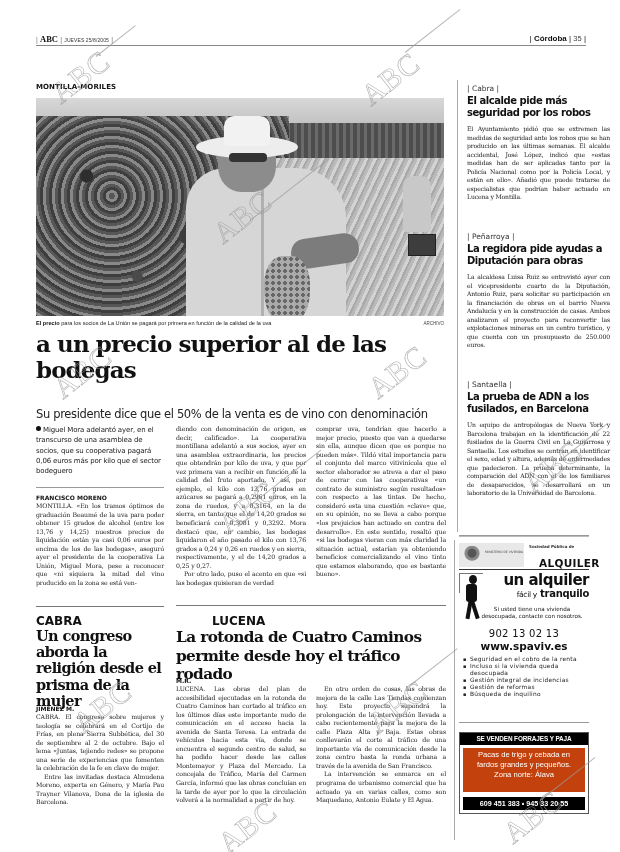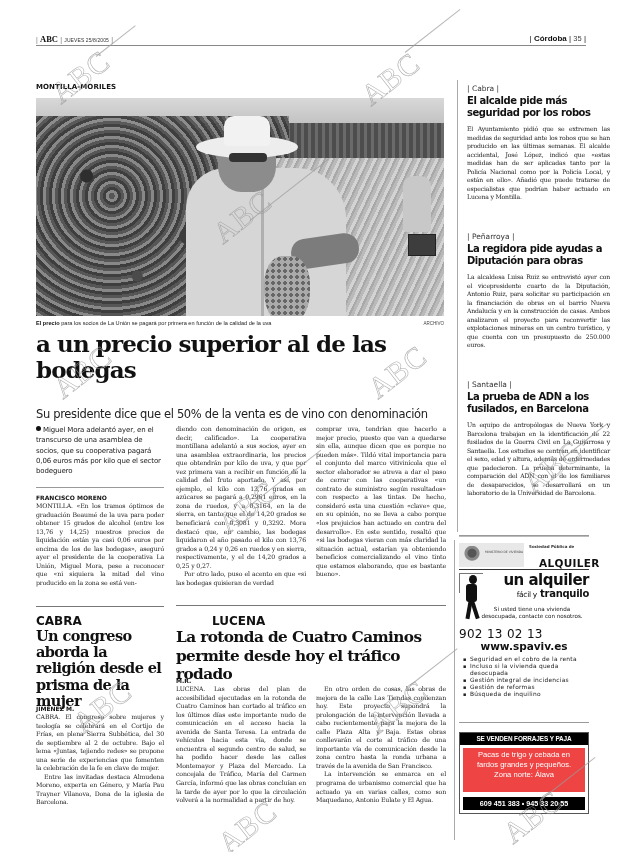--- a/index.html
+++ b/index.html
@@ -89,31 +89,31 @@
   .ad1 .person { position: absolute; left: 3px; top: 40px; width: 24px; height: 44px; }
   .ad1 .person .head { position: absolute; left: 7px; top: 0; width: 8px; height: 9px; background: #111; border-radius: 50%; }
   .ad1 .person .torso { position: absolute; left: 4px; top: 9px; width: 11px; height: 18px; background: #111; border-radius: 3px; }
   .ad1 .person .leg1 { position: absolute; left: 5px; top: 26px; width: 4px; height: 18px; background: #111; transform: rotate(10deg); }
   .ad1 .person .leg2 { position: absolute; left: 11px; top: 26px; width: 4px; height: 18px; background: #111; transform: rotate(-18deg); }
   .ad1 .frame { position: absolute; left: 0; top: 38px; width: 24px; height: 20px; border-left: 1px solid #777; border-top: 1px solid #777; }
   .ad1 .big1 { position: absolute; left: 38px; top: 36px; width: 92px; text-align: right; font-size: 15px; font-weight: bold; letter-spacing: -0.5px; color: #111; line-height: 18px; white-space: nowrap; }
   .ad1 .big2 { position: absolute; left: 30px; top: 52px; width: 100px; text-align: right; font-size: 10px; font-weight: bold; color: #111; line-height: 14px; white-space: nowrap; letter-spacing: -0.3px; }
   .ad1 .big2 .sm { font-size: 7.5px; font-weight: normal; }
   .ad1 .contact { position: absolute; left: 20px; top: 71px; width: 106px; text-align: center; font-size: 5.6px; line-height: 6.6px; color: #111; }
-  .ad1 .phone { position: absolute; left: 0; top: 92px; width: 130px; text-align: left; font-size: 12px; line-height: 14px; color: #111; letter-spacing: 0.3px; }
+  .ad1 .phone { position: absolute; left: 0; top: 92px; width: 130px; text-align: center; font-size: 10px; line-height: 14px; color: #111; letter-spacing: 0.3px; }
   .ad1 .web { position: absolute; left: 0; top: 104px; width: 130px; text-align: center; font-size: 10.5px; font-weight: bold; line-height: 14px; color: #111; }
   .ad1 ul { position: absolute; left: 4px; top: 121px; width: 126px; list-style: none; font-size: 5.9px; line-height: 7px; color: #222; letter-spacing: 0.25px; }
   .ad1 li { padding-left: 7px; position: relative; }
   .ad1 li::before { content: "\25AA"; position: absolute; left: 0; top: 0; font-size: 5px; }
   .ad1 .bottom-rule { position: absolute; left: 0; top: 187px; width: 130px; height: 1px; background: #999; }
 
   
   .ad2 { position: absolute; left: 459px; top: 732px; width: 130px; height: 82px; border: 1px solid #555; background: #fff; font-family: "Liberation Sans", sans-serif; }
   .ad2 .title { position: absolute; left: 0; top: 0; width: 128px; height: 12px; background: #000; color: #fff; font-weight: bold; font-size: 6.4px; line-height: 12px; text-align: center; letter-spacing: -0.1px; }
-  .ad2 .msg { position: absolute; left: 3px; top: 15px; width: 122px; height: 44px; background: #ef4444; color: #fff; font-size: 7.6px; line-height: 10px; text-align: center; padding-top: 2px; }
+  .ad2 .msg { position: absolute; left: 3px; top: 15px; width: 122px; height: 44px; background: #c2410c; color: #fff; font-size: 7.6px; line-height: 10px; text-align: center; padding-top: 2px; }
   .ad2 .tel { position: absolute; left: 3px; top: 64px; width: 122px; height: 13px; background: #000; color: #fff; font-weight: bold; font-size: 7.2px; line-height: 13px; text-align: center; }
 
   
   .wm { position: absolute; font-family: "Liberation Serif", serif; font-size: 30px; color: transparent; -webkit-text-stroke: 0.6px #9a9a9a; transform: rotate(-38deg); letter-spacing: 1px; pointer-events: none; opacity: .8; }
   .wm-line { position: absolute; height: 1px; background: #9a9a9a; transform: rotate(-38deg); transform-origin: left center; pointer-events: none; opacity: .7; }
 </style>
 </head>
 <body>
 
 <div class="hdr">

